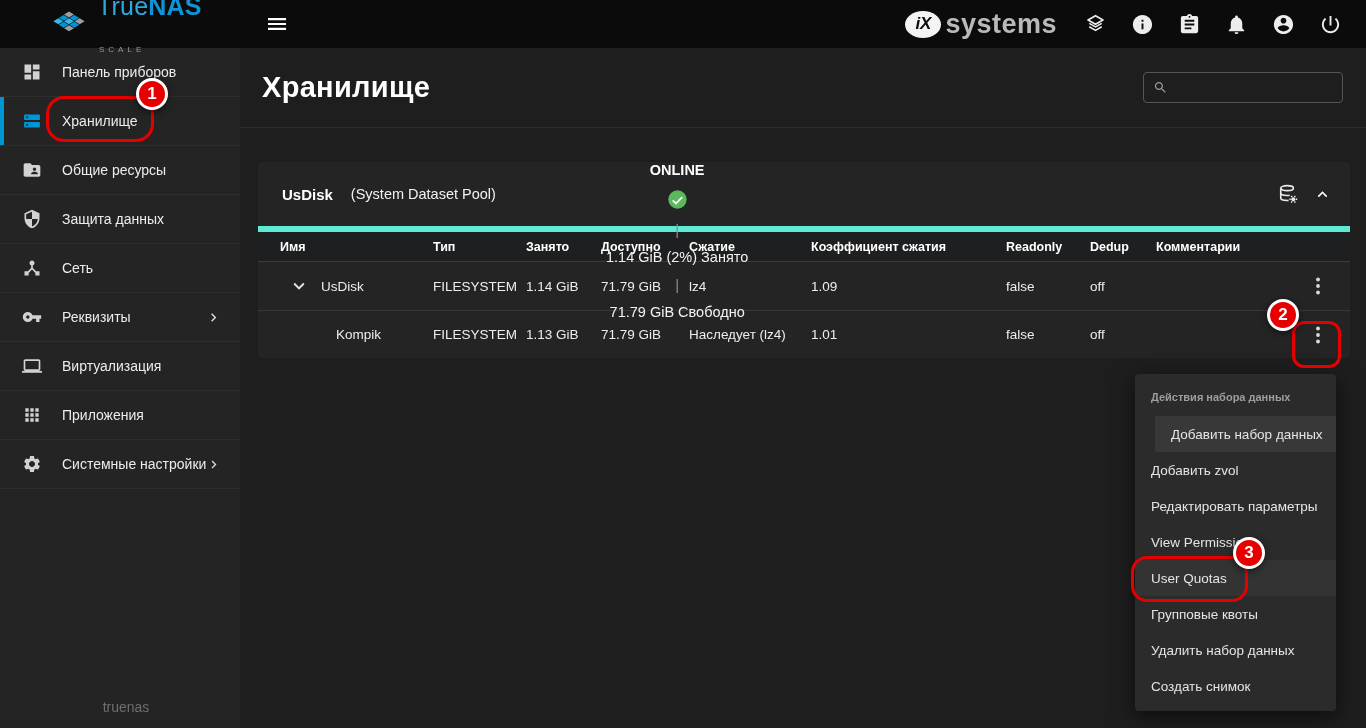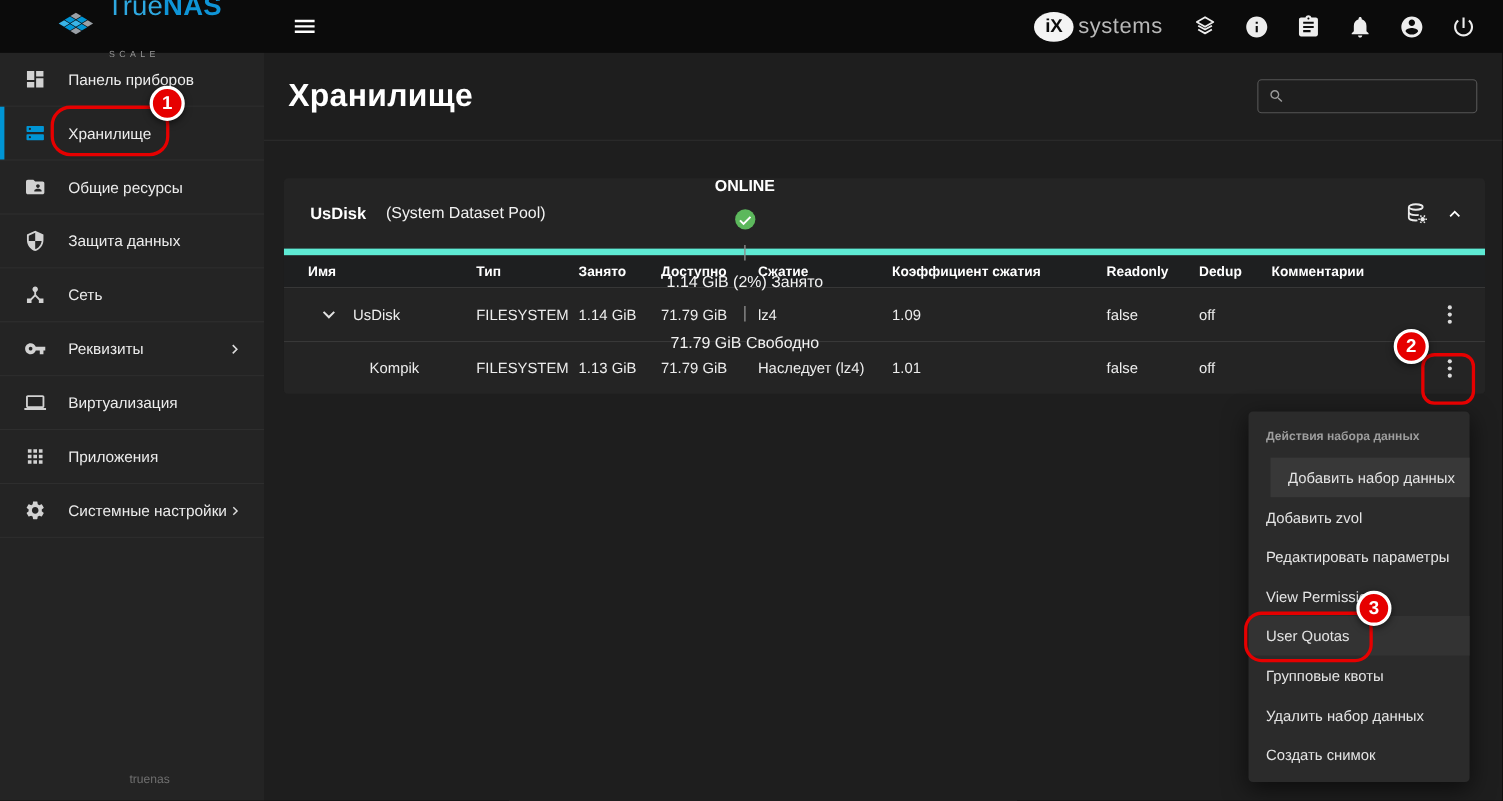--- a/index.html
+++ b/index.html
@@ -16,34 +16,34 @@
   .brand { width:240px; height:100%; display:flex; align-items:center; padding-left:48px; flex:none; }
   .brand-mark { width:42px; height:30px; flex:none; }
   .brand-text { display:flex; flex-direction:column; margin-left:7px; line-height:1;gap:24px; }
   .brand-line { display:flex; }
   .t-light { color:#2ea8e0; font-size:25px; font-weight:400; letter-spacing:.2px; }
   .t-bold  { color:#0f95d7; font-size:25px; font-weight:700; letter-spacing:.2px; }
   .brand-sub { font-size:8px; letter-spacing:4px; color:#989898; margin-top:3px; padding-left:2px; }
   .hamburger { margin-left:25px; width:24px; height:24px; background:none; border:none; color:#fff; cursor:pointer; padding:0; }
   .topbar-spacer { flex:1; }
   .ix-logo { display:flex; align-items:center; margin-right:27px; }
-  .ix-disc { display:inline-flex; align-items:center; justify-content:center; width:36px; height:27px; background:#f4f4f4; color:#0b0b0b; border-radius:50%; font-weight:700; font-size:17px; margin-right:4px; }
-  .ix-rest { font-size:20px; font-weight:400; color:#b9b9b9; letter-spacing:.5px; }
+  .ix-disc { display:inline-flex; align-items:center; justify-content:center; width:36px; height:27px; background:#f4f4f4; color:#0b0b0b; border-radius:50%; font-weight:700; font-style:italic; font-size:17px; margin-right:4px; }
+  .ix-rest { font-size:27px; font-weight:700; color:#b9b9b9; letter-spacing:.5px; }
   .topbar-icons { display:flex; align-items:center; gap:24px; padding-right:24px; }
   .tb-icon { width:23px; height:23px; color:#ededed; background:none; border:none; cursor:pointer; padding:0; }
 
   
   .sidebar { position:absolute; top:48px; left:0; width:240px; height:680px; background:#242424; }
   .nav-item { position:relative; display:flex; align-items:center; height:49px; padding:0 18px 0 22px; border-bottom:1px solid #2e2e2e; cursor:pointer; }
   .nav-icon { width:20px; height:20px; color:#d2d2d2; flex:none; }
   .nav-label { margin-left:20px; font-size:14px; color:#ececec; white-space:nowrap; }
   .nav-chev { margin-left:auto; width:17px; height:17px; color:#dcdcdc; }
   .nav-item.active::before { content:""; position:absolute; left:0; top:0; bottom:0; width:4px; background:#0095d5; }
   .nav-item.active .nav-icon { color:#0095d5; }
-  .hostname { position:absolute; bottom:13px; left:16px; width:100%; text-align:center; font-size:11px; color:#6f6f6f; }
+  .hostname { position:absolute; bottom:13px; left:6px; width:100%; text-align:center; font-size:14px; color:#6f6f6f; }
 
   
   .content { position:absolute; top:48px; left:240px; right:0; bottom:0; background:#1e1e1e; }
   .page-header { height:80px; display:flex; align-items:center; padding:0 23px 0 22px; border-bottom:1px solid #2d2d2d; }
   .page-title { font-size:29px; font-weight:700; color:#fff; letter-spacing:.3px; }
   .search-box { margin-left:auto; width:200px; height:31px; border:1px solid #565656; border-radius:4px; display:flex; align-items:center; background:transparent; }
   .search-icon { width:15px; height:15px; color:#9a9a9a; margin-left:9px; flex:none; }
   .search-input { flex:1; min-width:0; background:transparent; border:none; outline:none; color:#eee; font-size:13px; padding:0 8px 0 7px; font-family:inherit; }
   .header-buttons { display:flex; align-items:center; gap:8px; margin-left:9px; }
   .hbtn { height:33px; border:none; border-radius:3px; color:#fff; font-weight:700; font-size:13px; font-family:inherit; display:inline-flex; align-items:center; justify-content:center; cursor:pointer; letter-spacing:.2px; padding:0 16px; }

